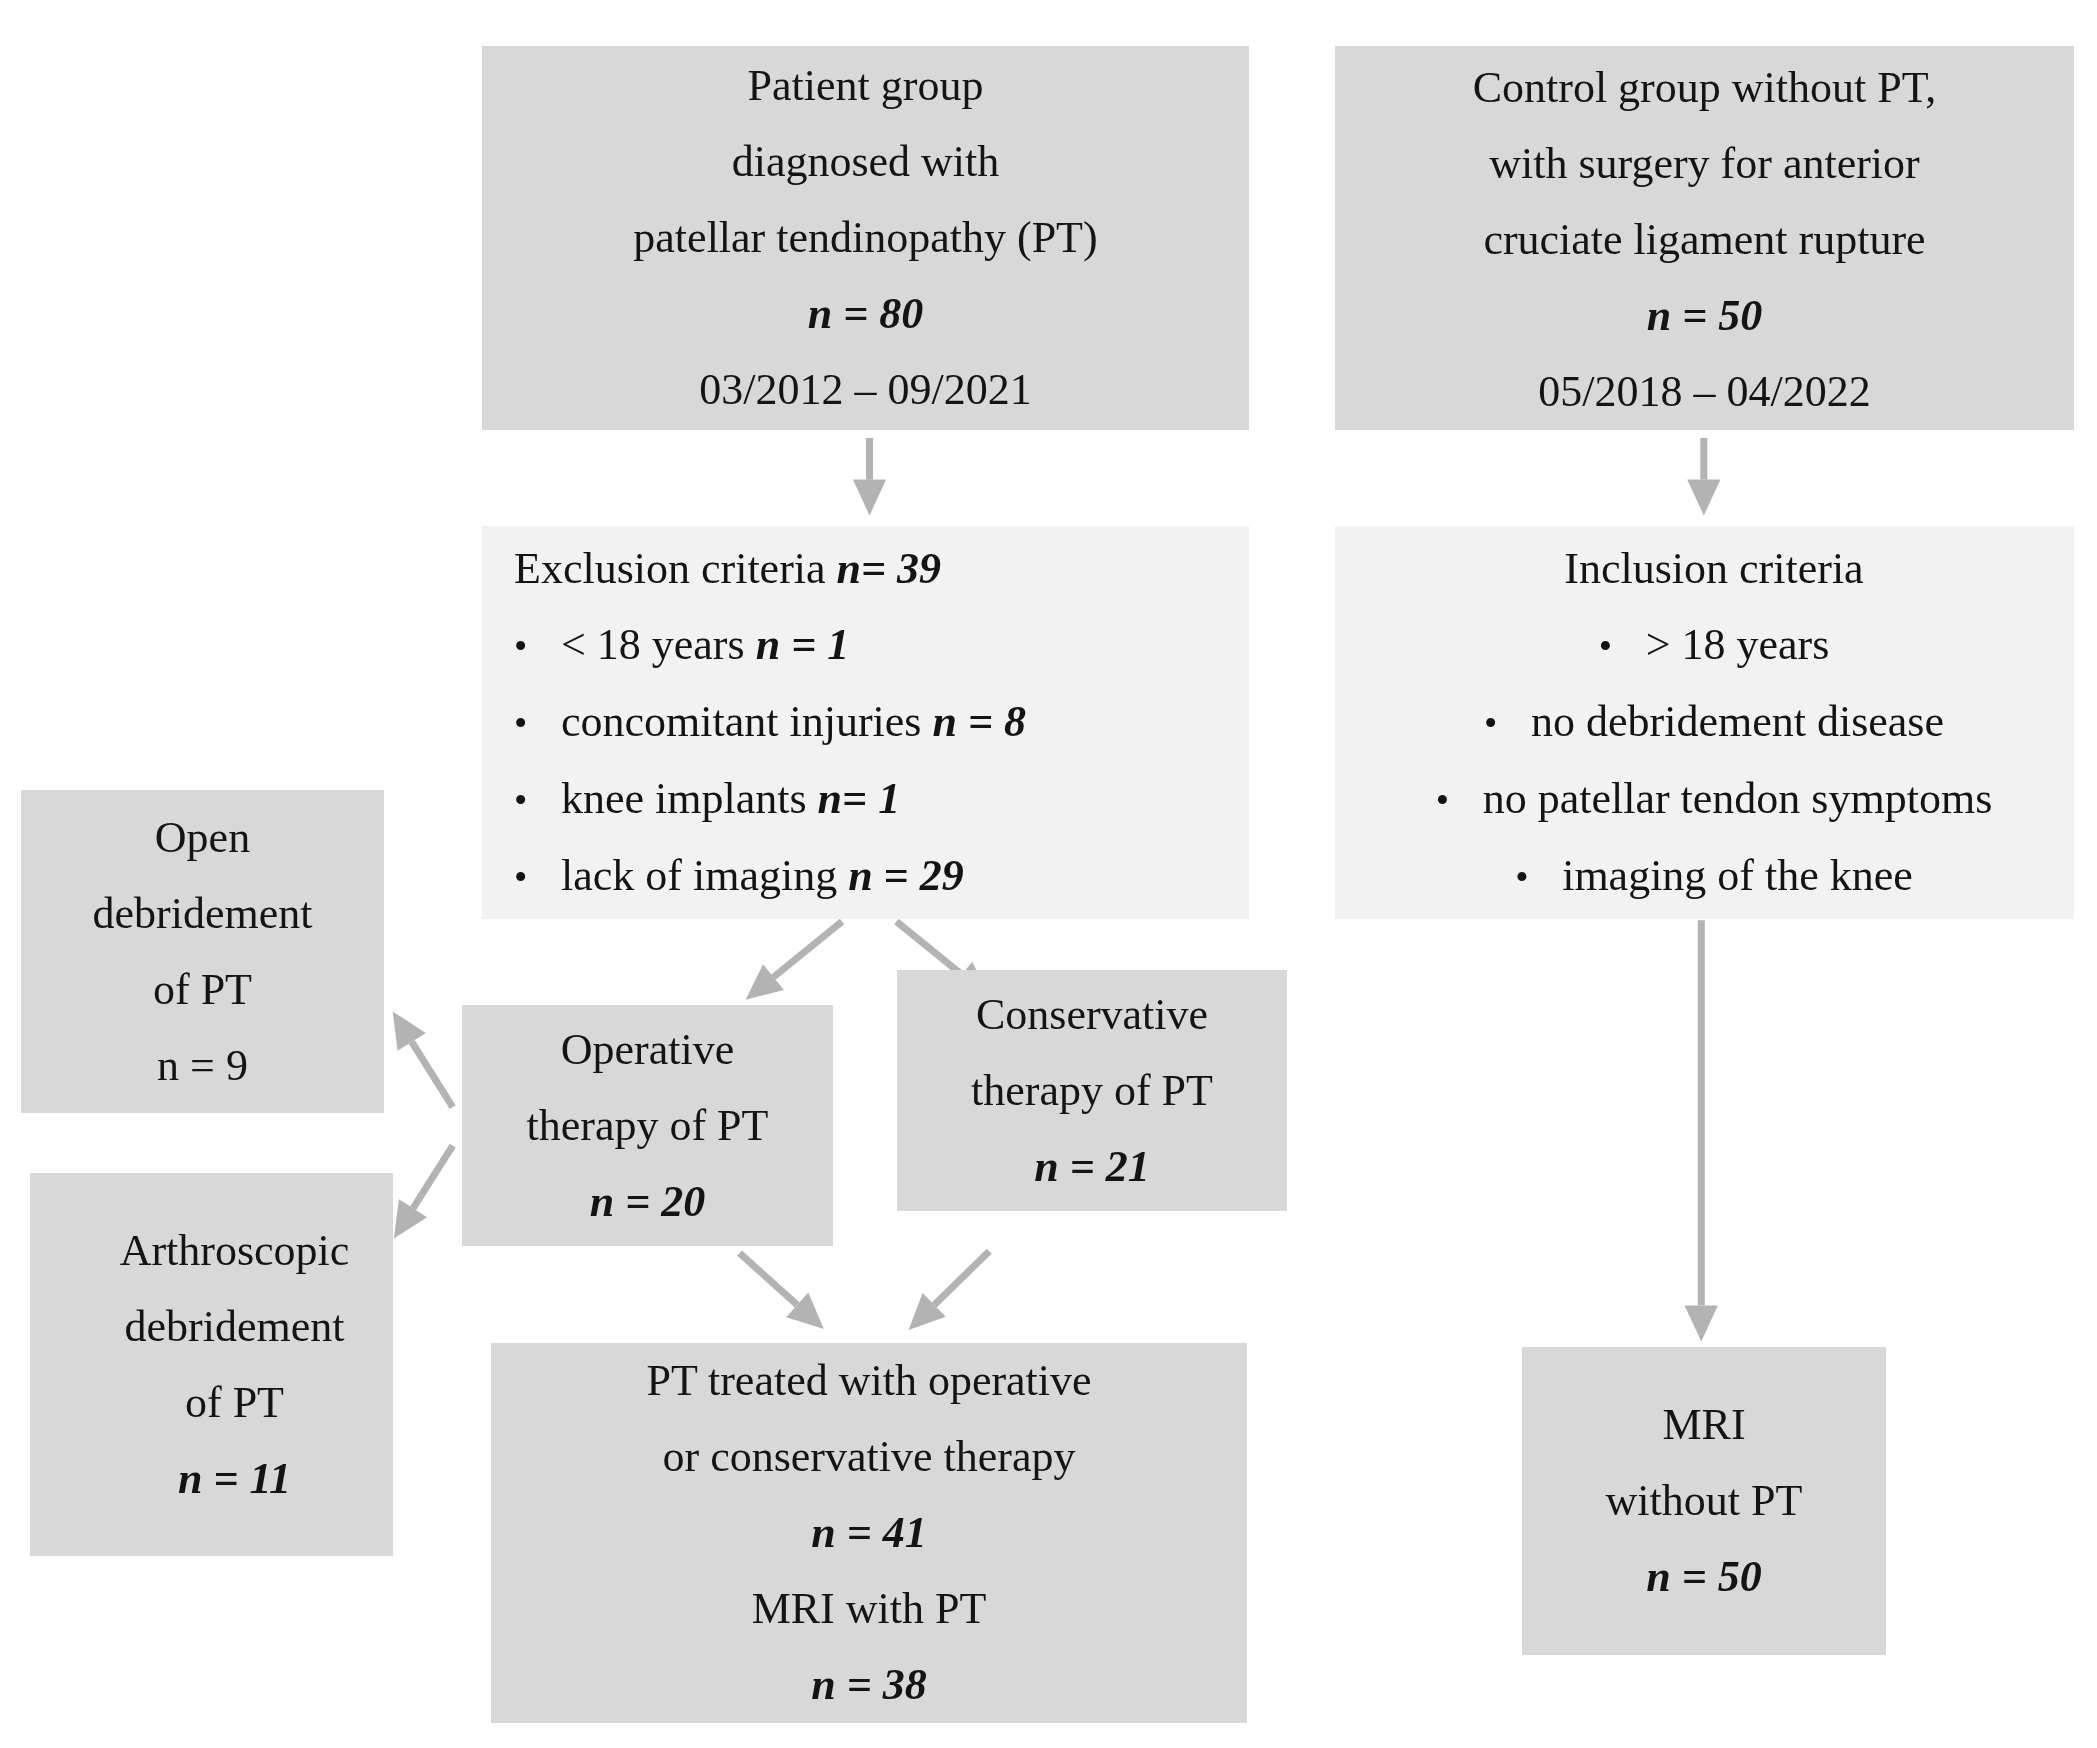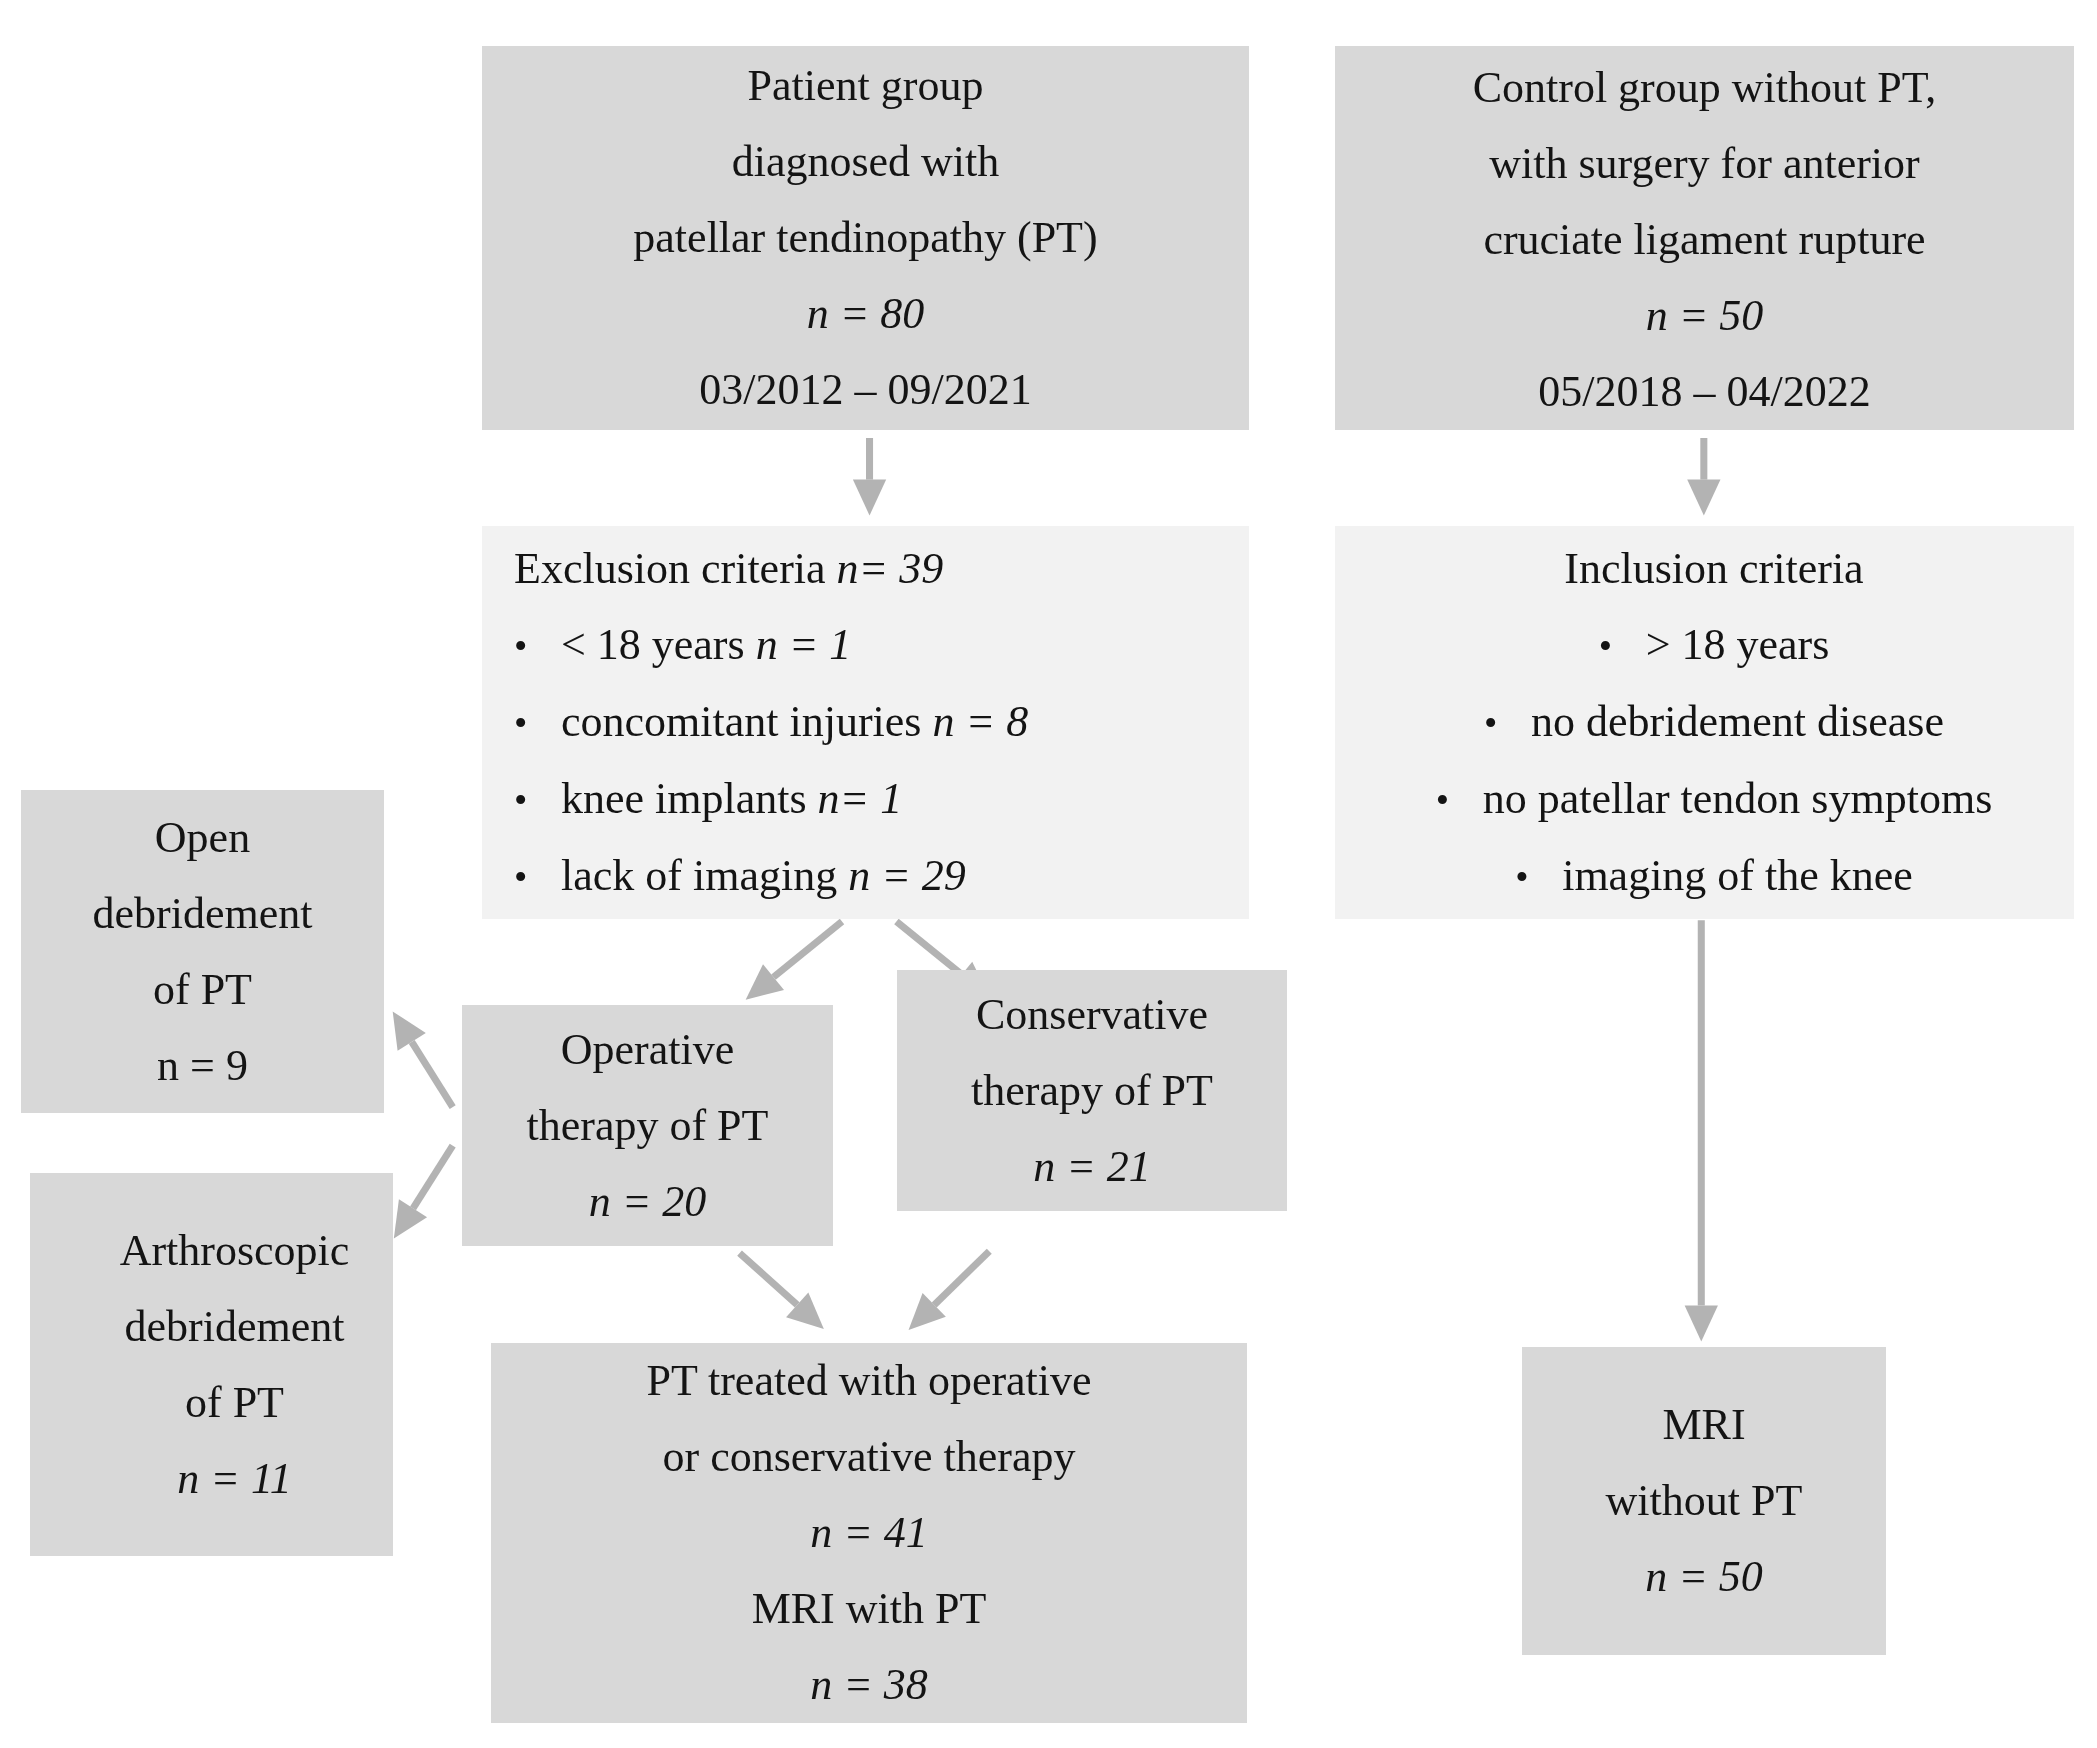--- a/index.html
+++ b/index.html
@@ -29,21 +29,21 @@
     font-size:44px;
     line-height:76px;
   }
   .criteria{
     background:var(--criteria-fill);
     text-align:left;
     padding-left:32px;
     padding-right:13px;
   }
   .line{white-space:nowrap;}
-  .it{font-style:italic;}
+  .it{font-style:italic;font-weight:bold;}
   .dot{display:inline-block;width:47px;font-size:38px;}
   #arrows{position:absolute;left:0;top:0;width:2097px;height:1748px;}
   #arrows line{stroke:var(--arrow);stroke-width:11;}
 </style>
 </head>
 <body>
 
 <div id="canvas">
 
   <svg id="arrows" width="2097" height="1748" viewBox="0 0 3275 2730" xmlns="http://www.w3.org/2000/svg">

